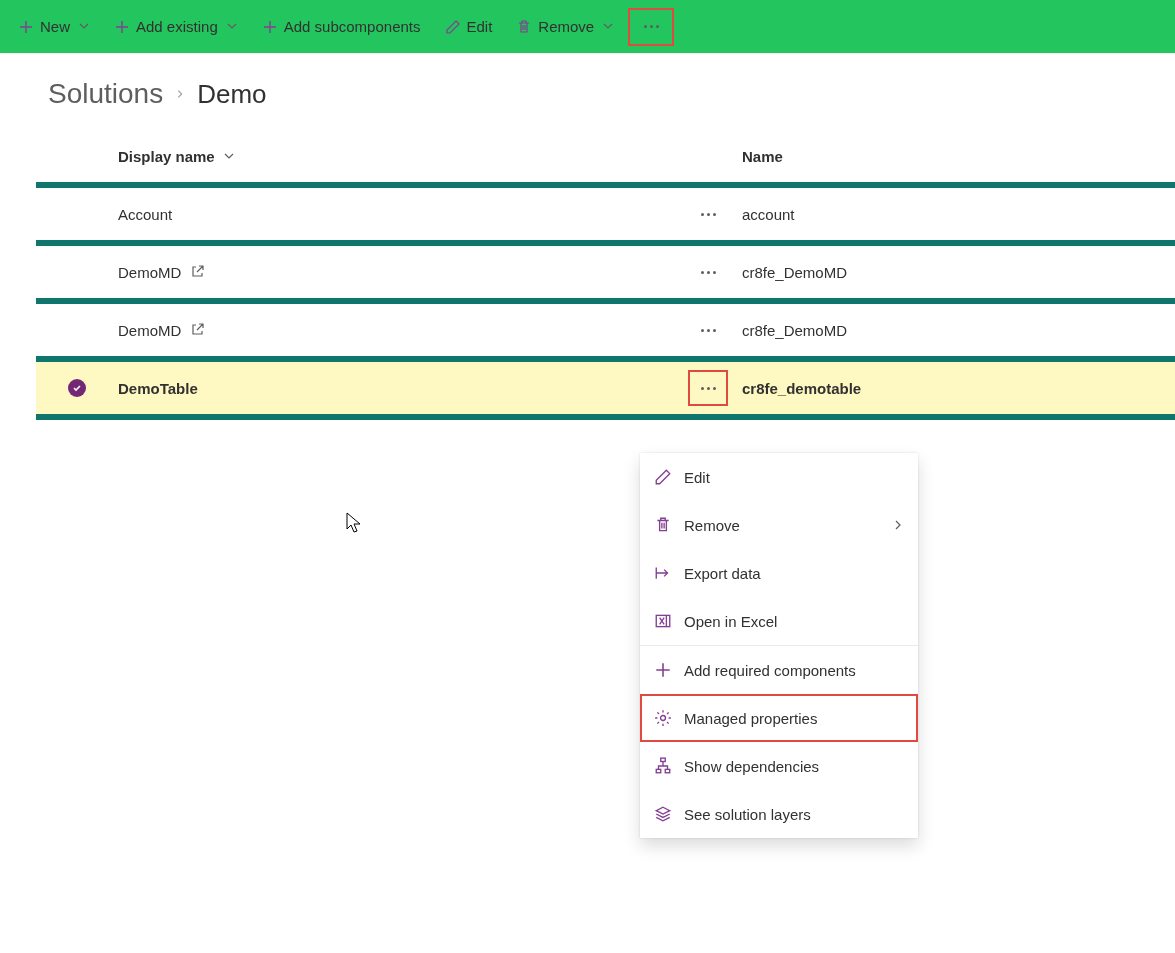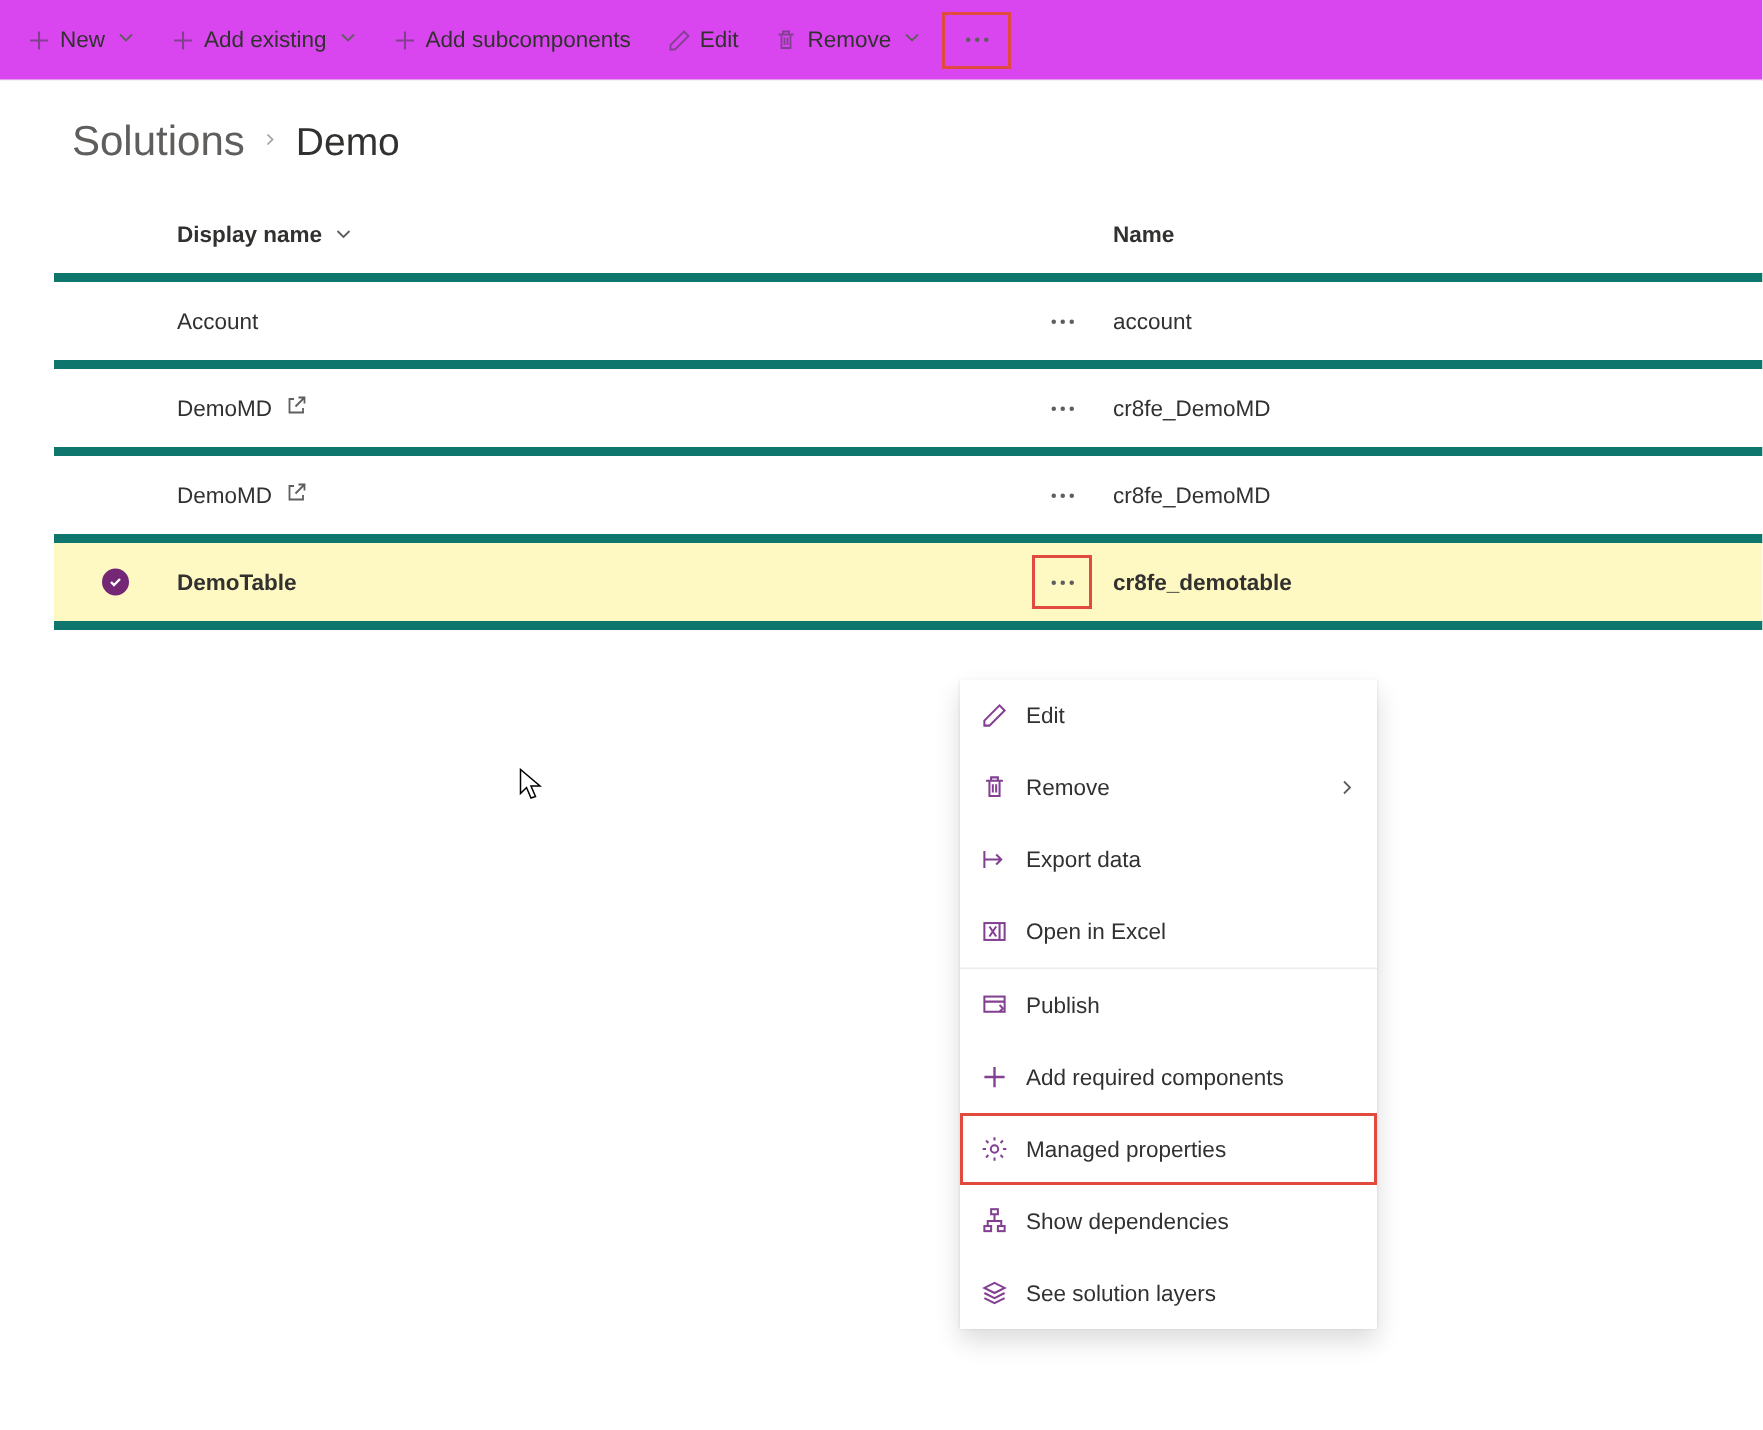--- a/index.html
+++ b/index.html
@@ -6,21 +6,21 @@
   body {
     font-family: "Segoe UI", -apple-system, BlinkMacSystemFont, sans-serif;
     font-size: 14px;
     color: #323130;
     background: #fff;
     width: 1175px;
   }
   .toolbar {
     display: flex;
     align-items: center;
-    background: #d946ef;
+    background: #22c55e;
     height: 54px;
     padding: 0 8px;
     gap: 4px;
     border-bottom: 1px solid #f3f2f1;
   }
   .toolbar-btn {
     display: flex;
     align-items: center;
     gap: 6px;
     padding: 8px 10px;
@@ -339,29 +339,20 @@
       <svg viewBox="0 0 16 16" stroke-width="1.2" class="purple">
           <rect x="2" y="3" width="12" height="10"></rect>
           <path d="M5 5l4 6M9 5l-4 6M11 3v10"></path>
         </svg>
     </span>
     <span class="label">Open in Excel</span>
   </div>
   <div class="menu-divider"></div>
   <div class="menu-item">
     <span class="micon">
-      <svg viewBox="0 0 16 16" stroke-width="1.2" class="purple">
-          <rect x="2" y="3" width="12" height="9"></rect>
-          <path d="M2 6h12M11 12l2-2-2-2"></path>
-        </svg>
-    </span>
-    <span class="label">Publish</span>
-  </div>
-  <div class="menu-item">
-    <span class="micon">
       <svg viewBox="0 0 16 16" stroke-width="1.4" class="purple">
           <path d="M8 2v12M2 8h12"></path>
         </svg>
     </span>
     <span class="label">Add required components</span>
   </div>
   <div class="menu-item highlighted">
     <span class="micon">
       <svg viewBox="0 0 16 16" stroke-width="1.2" class="purple">
           <circle cx="8" cy="8" r="2.2"></circle>

